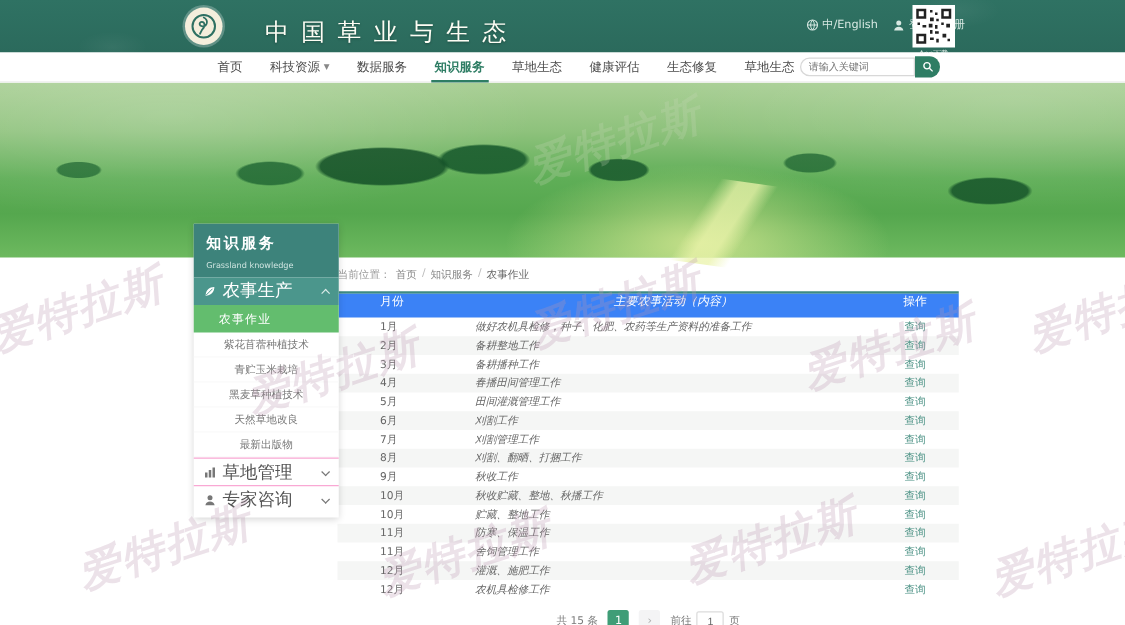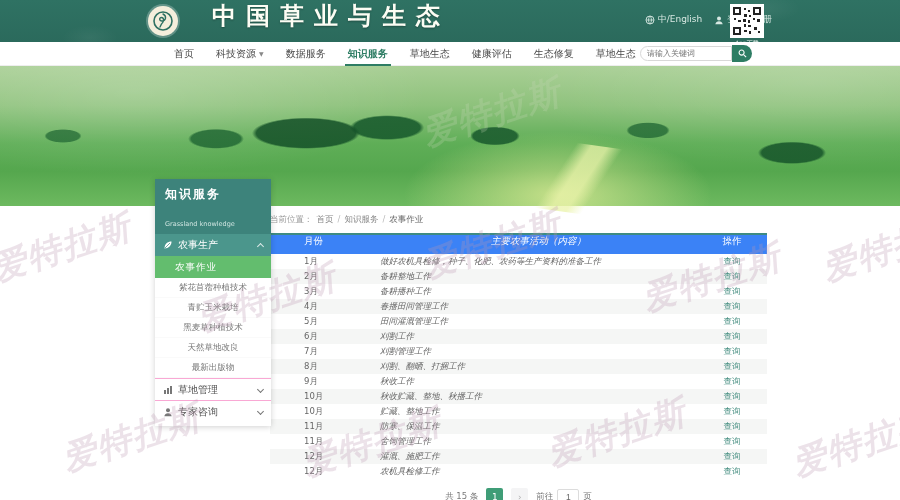--- a/index.html
+++ b/index.html
@@ -6,21 +6,21 @@
   html,body { background:#e8e8e8; }
   body { font-family:"DejaVu Sans", sans-serif; }
   .page { position:relative; width:900px; height:500px; margin:0 auto; background:#fff; overflow:hidden; }
 
   
   .topbar { position:relative; height:42px; background:linear-gradient(180deg,#2f7263 0%,#2b6a5c 100%); display:flex; align-items:center; z-index:3; }
   .topbar::after { content:""; position:absolute; inset:0; background:
      radial-gradient(40px 18px at 10% 90%, rgba(255,255,255,.05), transparent 70%),
      radial-gradient(50px 20px at 85% 20%, rgba(255,255,255,.05), transparent 70%); }
   .logo { position:absolute; left:148px; top:6px; width:30px; height:30px; border-radius:50%; background:#f4eedc; display:flex; align-items:center; justify-content:center; box-shadow:0 0 0 2px rgba(255,255,255,.25); z-index:2;}
-  .site-title { position:absolute; left:212px; top:0; color:#fdfdf4; font-size:24px; font-weight:bold; letter-spacing:10px; font-family:"DejaVu Serif", serif; text-shadow:0 1px 2px rgba(0,0,0,.3); z-index:2; white-space:nowrap;}
+  .site-title { position:absolute; left:212px; top:13px; color:#fdfdf4; font-size:19px; font-weight:normal; letter-spacing:10px; font-family:"DejaVu Serif", serif; text-shadow:0 1px 2px rgba(0,0,0,.3); z-index:2; white-space:nowrap;}
   .topbar-right { position:absolute; right:128px; top:13px; display:flex; align-items:center; gap:12px; z-index:2; }
   .top-link { color:#d7e8e2; font-size:9px; display:flex; align-items:center; gap:3px; cursor:pointer; white-space:nowrap;}
   .qr-wrap { position:absolute; right:150px; top:4px; width:36px; text-align:center; z-index:4; right:135px;}
   .qr-box { width:34px; height:34px; background:#fff; padding:2px; margin:0 auto; }
   .qr-caption { font-size:6px; color:#e4f0ea; margin-top:1px; }
 
   
   .navbar { position:relative; height:24px; background:#fff; display:flex; align-items:center; z-index:3; border-bottom:1px solid #eee; }
   .nav-items { position:absolute; left:163px; display:flex; align-items:stretch; height:24px; }
   .nav-item { position:relative; font-size:10px; color:#4a4a4a; padding:0 11px; display:flex; align-items:center; cursor:pointer; white-space:nowrap; }
@@ -48,22 +48,22 @@
   }
   .banner-path { position:absolute; left:55%; top:55%; width:160px; height:70px; background:linear-gradient(115deg, transparent 40%, rgba(234,243,170,.75) 48%, rgba(234,243,170,.75) 56%, transparent 64%); transform:rotate(8deg); }
 
   
   .content { position:relative; background:#fff; height:294px; }
 
   
   .sidebar { position:absolute; left:155px; top:-27px; width:116px; background:#fff; box-shadow:0 1px 6px rgba(0,0,0,.18); z-index:6; padding-bottom:4px;}
   .side-head { background:#3d837b; color:#fff; padding:7px 10px 6px; }
   .side-title { font-size:12px; font-weight:bold; letter-spacing:2px; }
-  .side-sub { font-size:6.5px; color:#cfe5e1; margin-top:17px; }
-  .side-group { display:flex; align-items:center; gap:5px; padding:0 8px; height:22px; font-size:10px; cursor:pointer; }
+  .side-sub { font-size:6.5px; color:#cfe5e1; margin-top:5px; }
+  .side-group { display:flex; align-items:center; gap:5px; padding:0 8px; height:22px; font-size:14px; cursor:pointer; }
   .side-group.teal { background:#4b968c; color:#fff; }
   .side-group.plain { color:#555; border-top:1px solid #f9a8d4; }
   .side-group .grow { flex:1; }
   .chev { width:5px; height:5px; border-right:1px solid currentColor; border-bottom:1px solid currentColor; transform:rotate(45deg); opacity:.8; }
   .chev.up { transform:rotate(-135deg); margin-top:3px; }
   .side-active { background:#63bd6e; color:#fff; font-size:9.5px; height:22px; display:flex; align-items:center; padding-left:20px; cursor:pointer; letter-spacing:1px;}
   .side-item { height:20px; display:flex; align-items:center; justify-content:center; font-size:8.5px; color:#777; cursor:pointer; border-bottom:1px solid #fafafa; }
   .gicon { width:10px; height:10px; flex:0 0 auto; }
 
   

